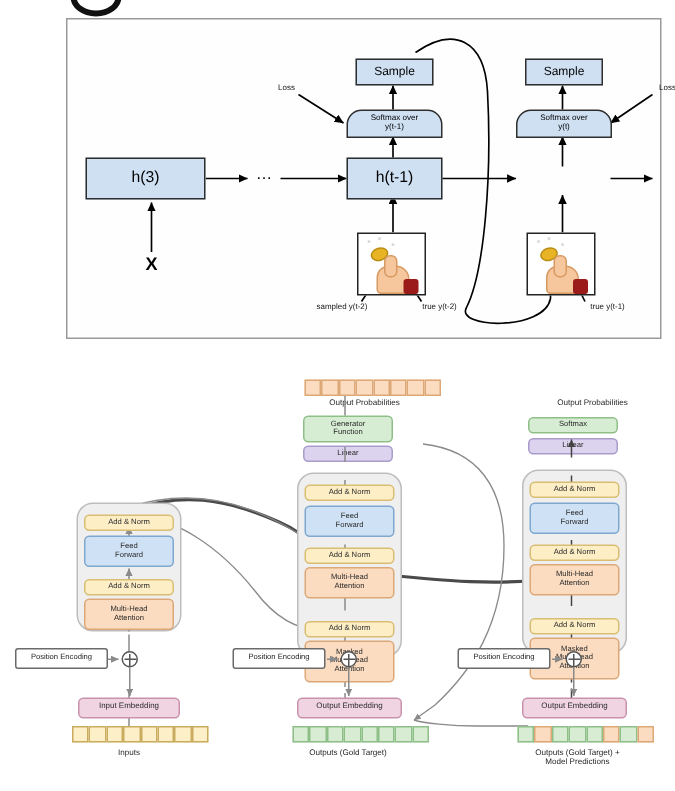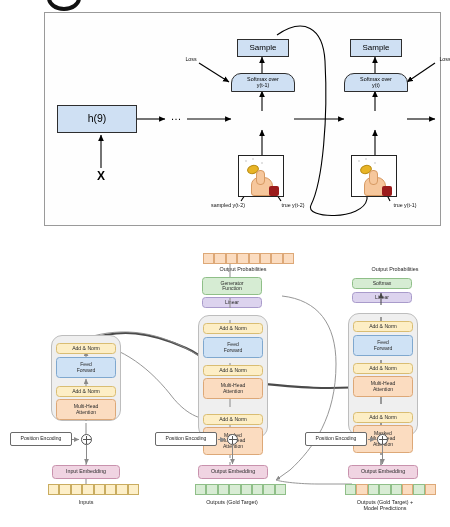--- a/index.html
+++ b/index.html
@@ -94,22 +94,23 @@
 
         <line x1="196" y1="188" x2="208" y2="170" marker-end="url(#ah)"></line>
         <line x1="236" y1="188" x2="224" y2="170" marker-end="url(#ah)"></line>
 
         <line x1="345" y1="188" x2="336" y2="170" marker-end="url(#ah)"></line>
 
         <path d="M232,22 C258,4 278,14 280,48 C283,104 278,168 266,192 C258,206 318,208 322,186 L322,172" marker-end="url(#ah)"></path>
       </g>
     </svg>
 
-    <div class="abs tbox hs ctr" style="left:12px;top:92px;width:80px;height:28px;">h(9)</div>
+    <div class="abs tbox hs ctr" style="left:12px;top:92px;width:80px;height:28px;">h(3)</div>
     <div class="abs ctr" style="left:118px;top:96px;width:26px;height:16px;font-size:11px;color:#000;">…</div>
+    <div class="abs tbox hs ctr" style="left:186px;top:92px;width:64px;height:28px;">h(t-1)</div>
 
     <div class="abs ctr" style="left:46px;top:155px;width:20px;height:16px;font-size:12px;font-weight:bold;color:#000;">X</div>
 
     <div class="abs softmax ctr" style="left:186px;top:60px;width:64px;height:19px;">
       <span>Softmax over</span>
       <span>y(t-1)</span>
     </div>
     <div class="abs softmax ctr" style="left:299px;top:60px;width:64px;height:19px;">
       <span>Softmax over</span>
       <span>y(t)</span>

